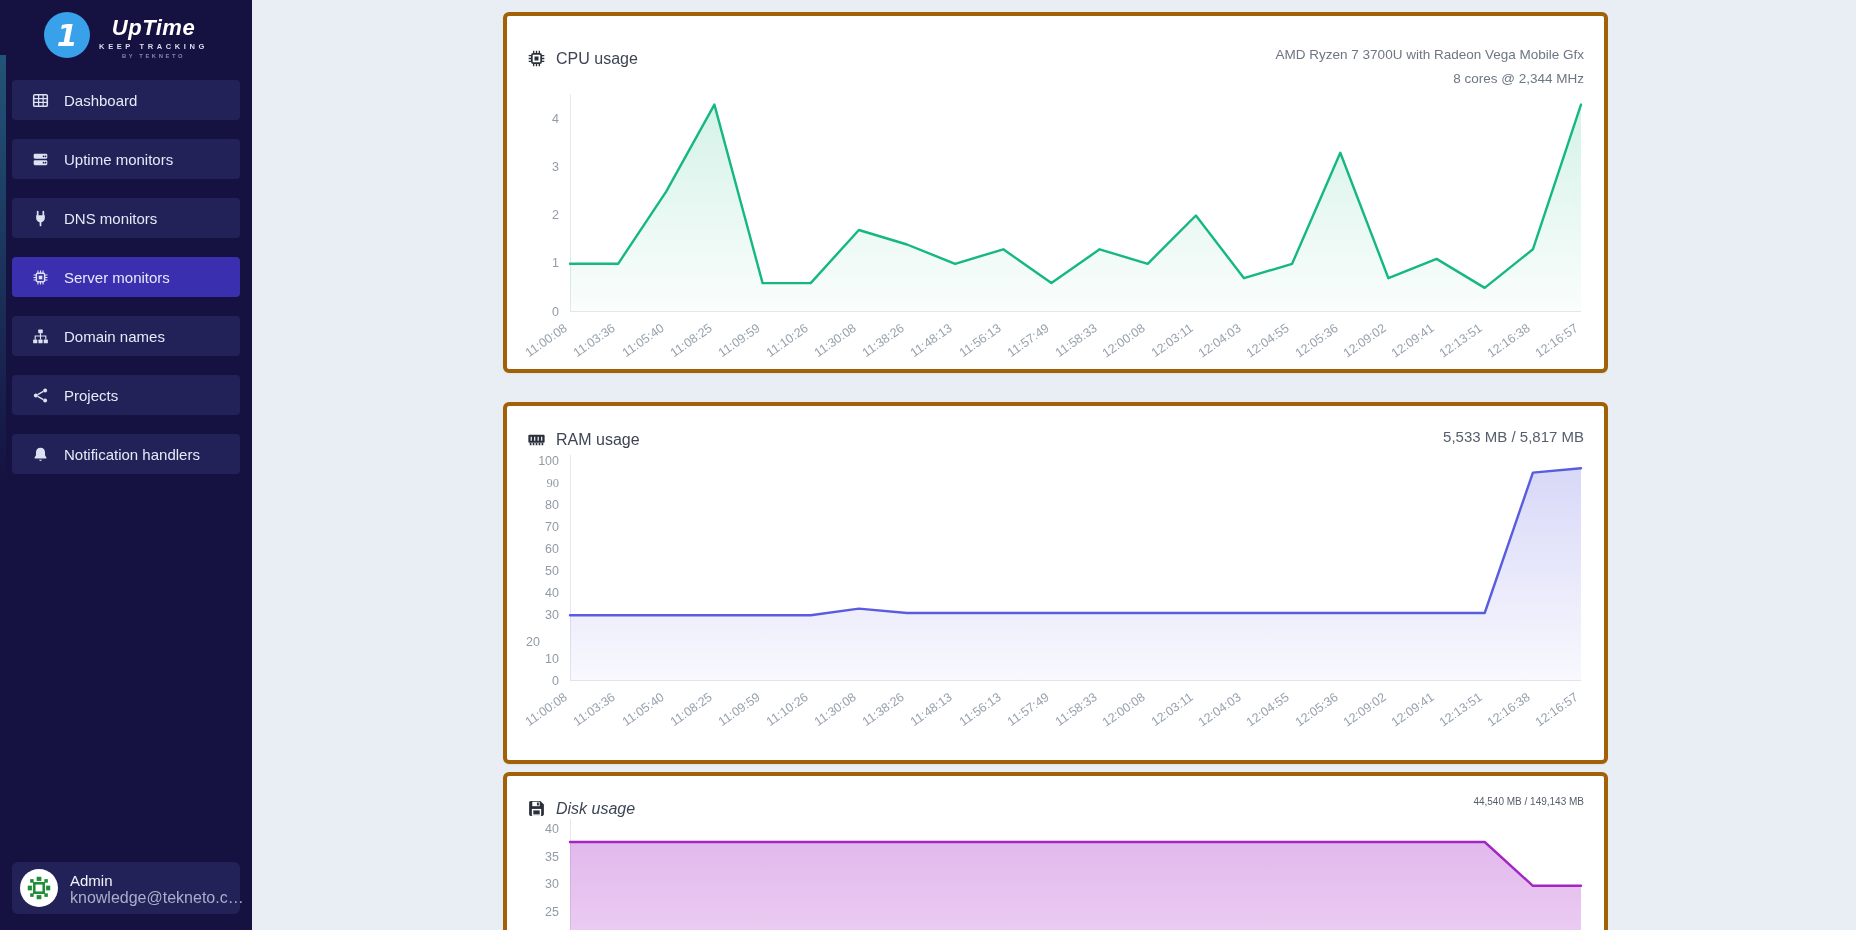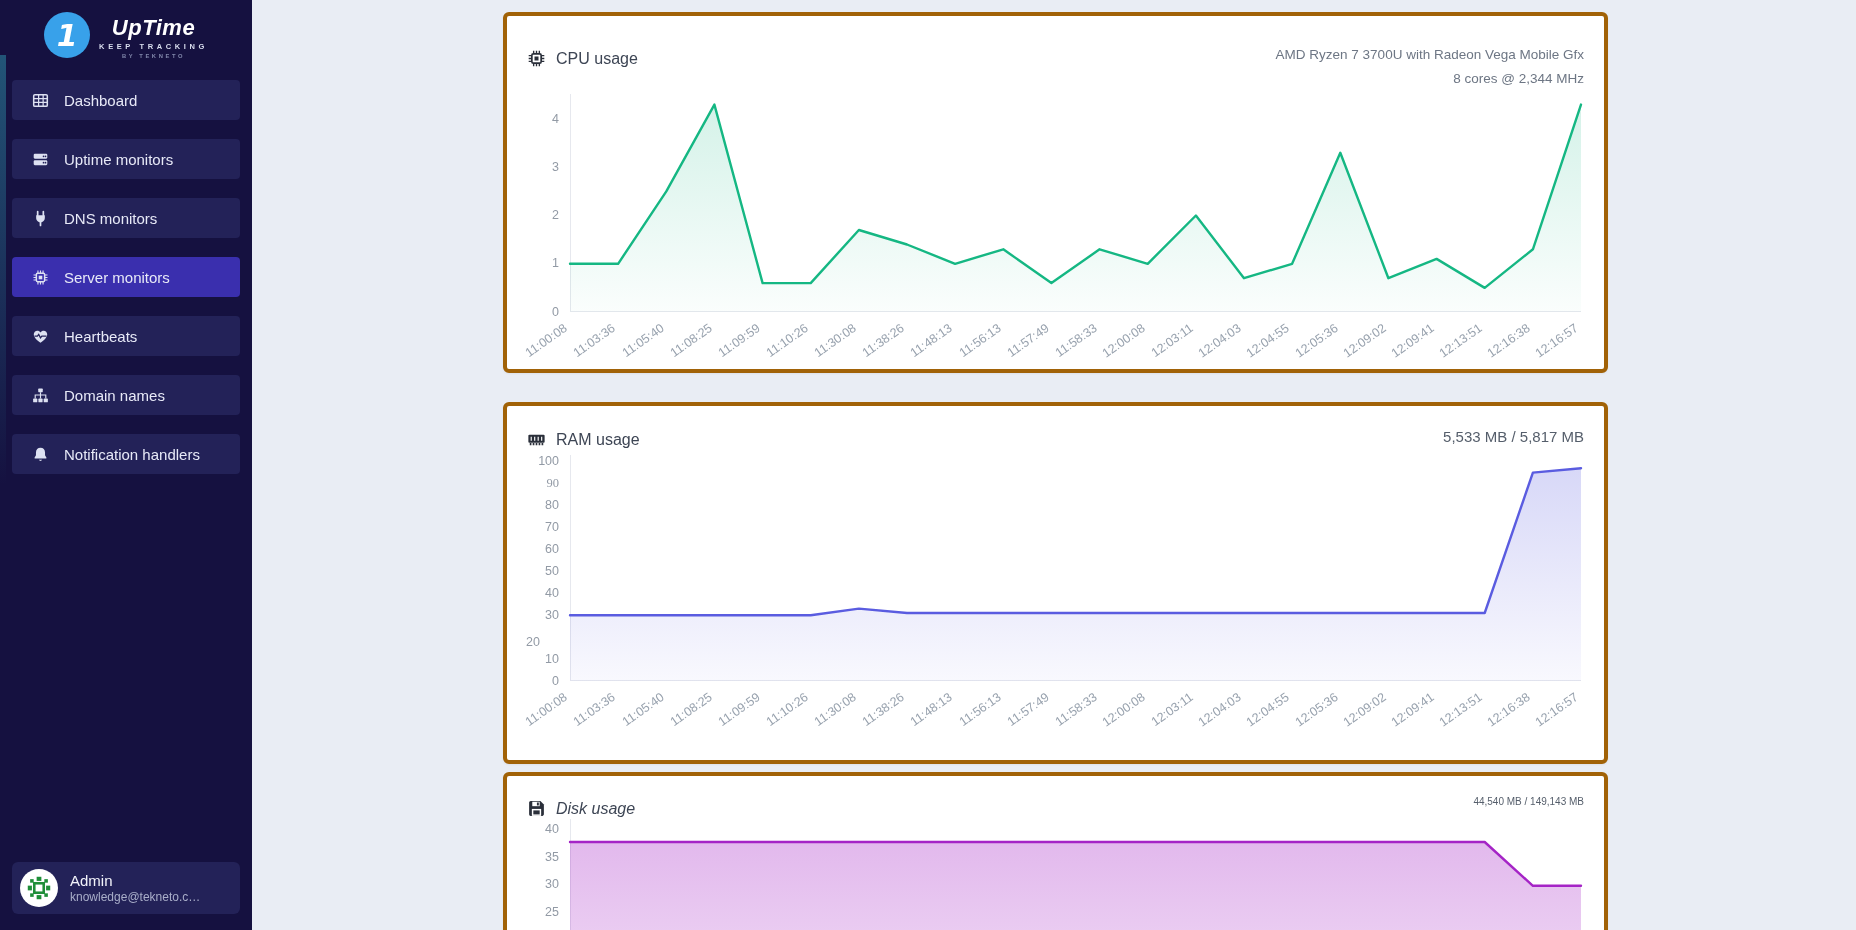--- a/index.html
+++ b/index.html
@@ -43,21 +43,21 @@
   .user {
     position:absolute; left:12px; right:12px; bottom:16px; height:52px;
     background:#232258; border-radius:6px;
     display:flex; align-items:center; gap:12px; padding-left:8px; cursor:pointer;
   }
   .avatar {
     width:38px; height:38px; border-radius:50%; background:#fff;
     display:flex; align-items:center; justify-content:center; flex:0 0 38px;
   }
   .user-name { color:#f2f3fa; font-size:15px; line-height:18px; }
-  .user-email { color:#a9aec9; font-size:12px; line-height:15px; white-space:nowrap; }
+  .user-email { color:#a9aec9; font-size:16px; line-height:15px; white-space:nowrap; }
   
   .card {
     position:absolute; left:503px; width:1105px;
     background:#fff; border:4px solid #a16207; border-radius:6px;
     box-shadow:0 1px 2px rgba(16,24,40,.05);
     overflow:hidden;
   }
   #card-cpu  { top:12px;  height:361px; }
   #card-ram  { top:402px; height:362px; }
   #card-disk { top:772px; height:360px; }
@@ -141,37 +141,39 @@
             <g stroke="#dde1f2" stroke-width="1.2">
               <path d="M6.3 1.6v3M9 1.6v3M11.7 1.6v3M6.3 13.4v3M9 13.4v3M11.7 13.4v3M1.6 6.3h3M1.6 9h3M1.6 11.7h3M13.4 6.3h3M13.4 9h3M13.4 11.7h3"></path>
             </g>
           </svg>
         </span>
         <span>Server monitors</span>
       </div>
       <div class="nav-item">
         <span style="display: flex;">
           <svg viewBox="0 0 18 18">
-            <path d="M9 15.6C5 12.9 1.9 10 1.9 6.7 1.9 4.5 3.6 2.9 5.6 2.9 7 2.9 8.3 3.6 9 4.8c.7-1.2 2-1.9 3.4-1.9 2 0 3.7 1.6 3.7 3.8 0 3.3-3.1 6.2-7.1 8.9z" fill="#dde1f2"></path>
-            <path d="M2.6 8.6h3.1l1.4-1.8 1.9 3.6 1.4-1.8h5" stroke="#232258" stroke-width="1.3" fill="none"></path>
-          </svg>
-        </span>
-        <span>Heartbeats</span>
-      </div>
-      <div class="nav-item">
-        <span style="display: flex;">
-          <svg viewBox="0 0 18 18">
             <rect x="6.6" y="1.6" width="4.8" height="3.9" rx=".7" fill="#dde1f2"></rect>
             <rect x="1.2" y="12.2" width="4.4" height="4" rx=".7" fill="#dde1f2"></rect>
             <rect x="6.8" y="12.2" width="4.4" height="4" rx=".7" fill="#dde1f2"></rect>
             <rect x="12.4" y="12.2" width="4.4" height="4" rx=".7" fill="#dde1f2"></rect>
             <path d="M9 5.5v3M3.4 12.2V8.5h11.2v3.7M9 8.5v3.7" stroke="#dde1f2" stroke-width="1.2" fill="none"></path>
           </svg>
         </span>
         <span>Domain names</span>
+      </div>
+      <div class="nav-item">
+        <span style="display: flex;">
+          <svg viewBox="0 0 18 18">
+            <circle cx="13.9" cy="3.6" r="2.1" fill="#dde1f2"></circle>
+            <circle cx="4.1" cy="9" r="2.1" fill="#dde1f2"></circle>
+            <circle cx="13.9" cy="14.4" r="2.1" fill="#dde1f2"></circle>
+            <path d="M6 8l6-3.4M6 10l6 3.4" stroke="#dde1f2" stroke-width="1.5"></path>
+          </svg>
+        </span>
+        <span>Projects</span>
       </div>
       <div class="nav-item">
         <span style="display: flex;">
           <svg viewBox="0 0 18 18">
             <path d="M9 1.9c-2.9 0-4.8 2-4.8 4.9v3.1l-1.4 2.3c-.3.5 0 1.1.6 1.1h11.2c.6 0 .9-.6.6-1.1l-1.4-2.3V6.8c0-2.9-1.9-4.9-4.8-4.9z" fill="#dde1f2"></path>
             <path d="M7.3 14.6a1.8 1.8 0 0 0 3.4 0z" fill="#dde1f2"></path>
           </svg>
         </span>
         <span>Notification handlers</span>
       </div>

